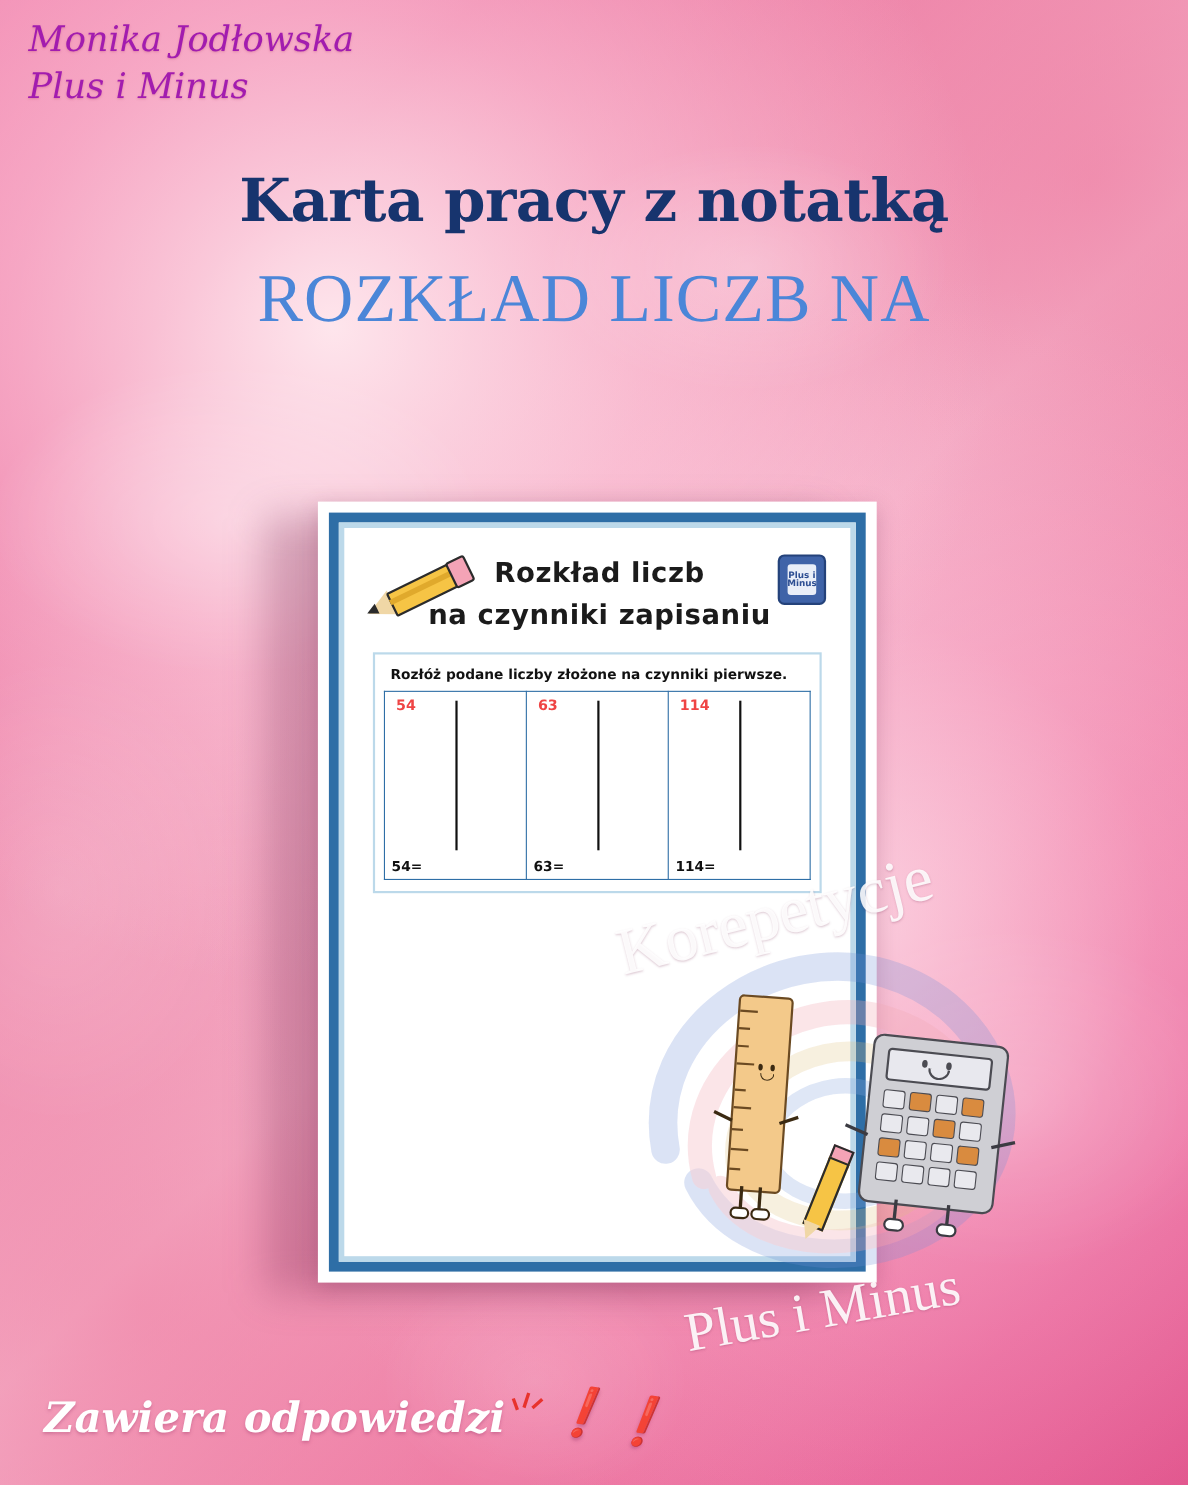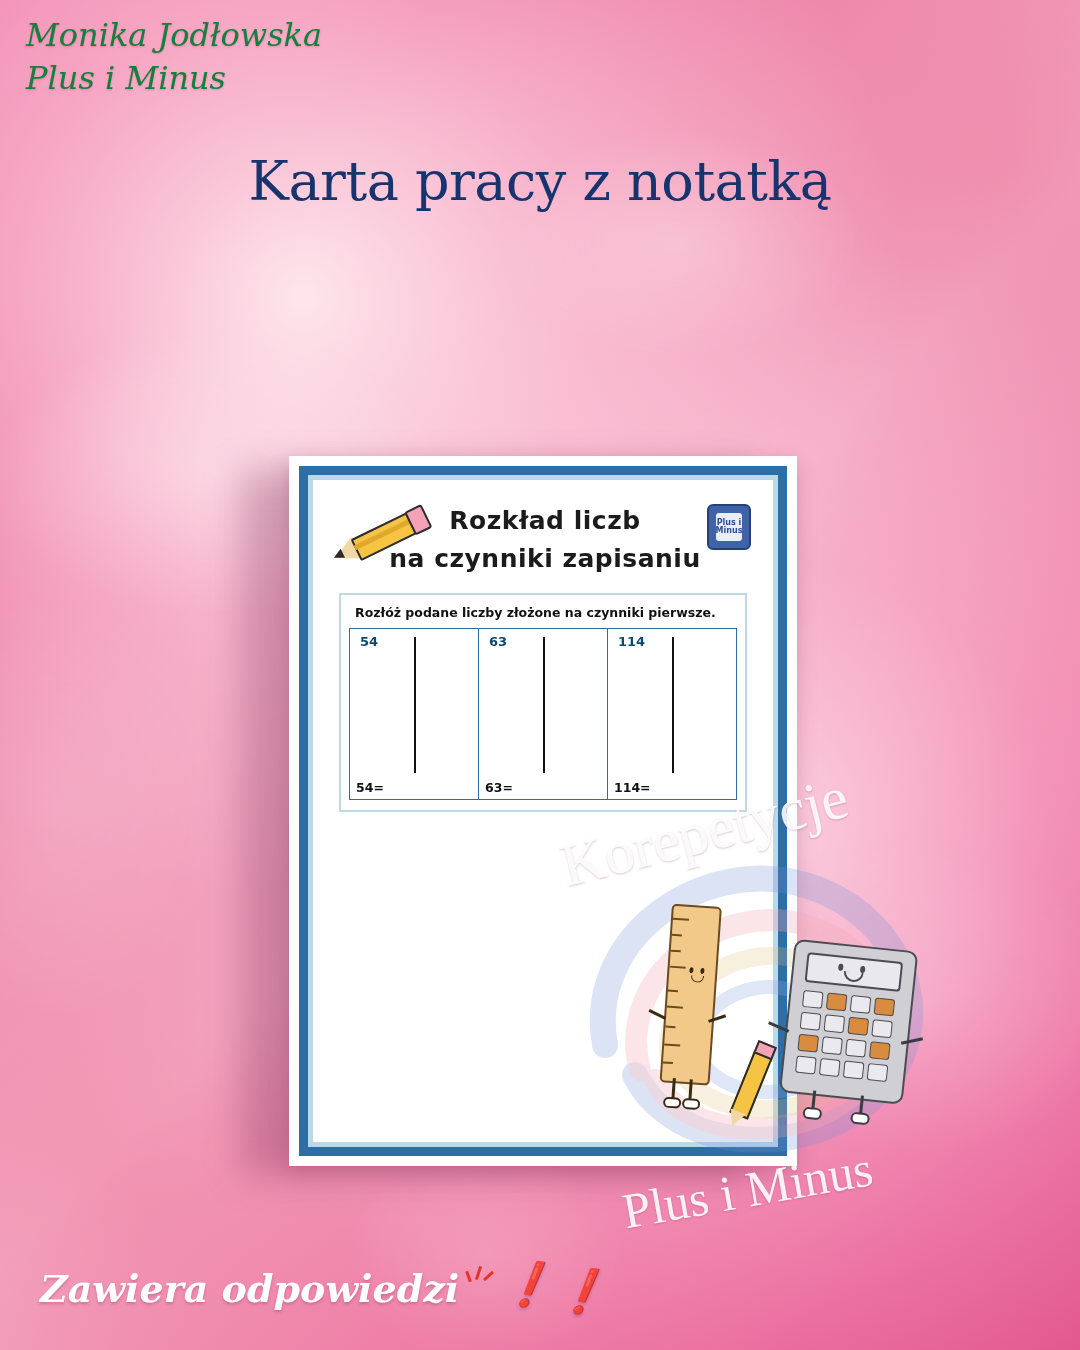--- a/index.html
+++ b/index.html
@@ -17,27 +17,27 @@
   .mottle{position:absolute;inset:0;pointer-events:none;
     background:
       radial-gradient(ellipse 320px 200px at 20% 35%, rgba(255,255,255,0.38), rgba(255,255,255,0) 70%),
       radial-gradient(ellipse 260px 160px at 63% 18%, rgba(255,255,255,0.30), rgba(255,255,255,0) 70%),
       radial-gradient(ellipse 300px 220px at 85% 74%, rgba(255,255,255,0.22), rgba(255,255,255,0) 70%),
       radial-gradient(ellipse 240px 300px at 5% 60%, rgba(255,255,255,0.20), rgba(255,255,255,0) 70%),
       radial-gradient(ellipse 200px 150px at 45% 93%, rgba(255,255,255,0.18), rgba(255,255,255,0) 70%);
     mix-blend-mode:screen;opacity:.85;}
 
   
-  .brand{position:absolute;left:26px;top:14px;color:#15803d;
+  .brand{position:absolute;left:26px;top:14px;color:#a21caf;
     font-family:"DejaVu Serif", serif;font-style:italic;font-size:32px;line-height:1.35;
     text-shadow:0 1px 2px rgba(180,60,110,.35);}
   .brand div{white-space:nowrap;}
 
   .title-main{position:absolute;left:0;right:0;top:150px;text-align:center;
-    font-family:"DejaVu Serif", serif;font-weight:normal;font-size:54px;color:#17346e;
+    font-family:"DejaVu Serif", serif;font-weight:bold;font-size:54px;color:#17346e;
     letter-spacing:-0.5px;}
   .title-sub{position:absolute;left:0;right:0;top:240px;text-align:center;
     font-family:"Liberation Serif", serif;font-size:62px;line-height:1.05;color:#4b86d8;
     letter-spacing:1px;}
   .title-sub span{display:block;}
 
   
   .sheet-wrap{position:absolute;left:289px;top:456px;width:508px;height:710px;}
   .sheet-shadow{position:absolute;left:-48px;top:14px;width:508px;height:706px;
     background:rgba(120,40,80,.30);filter:blur(18px);border-radius:6px;}
@@ -73,21 +73,21 @@
     font-family:"DejaVu Sans", sans-serif;font-size:12.5px;line-height:1.85;text-align:center;
     padding:14px 18px 16px;box-shadow:0 2px 5px rgba(0,0,0,.18);}
 
   
   .exbox{margin:16px 6px 0 6px;border:2px solid #bcd9ea;padding:8px 8px 10px;}
   .exinstr{font-family:"DejaVu Sans", sans-serif;font-weight:bold;font-size:12.5px;color:#111;
     margin:2px 0 8px 6px;}
   table.grid{width:100%;border-collapse:collapse;table-layout:fixed;}
   table.grid td{border:1px solid #2e6ea6;height:170px;vertical-align:top;position:relative;padding:0;}
   .cellnum{position:absolute;left:10px;top:5px;font-family:"DejaVu Sans", sans-serif;
-    font-weight:bold;font-size:13px;color:#0c4a6e;}
+    font-weight:bold;font-size:13px;color:#ef4444;}
   .cellrule{position:absolute;left:50%;top:8px;bottom:26px;width:2px;background:#111;}
   .cellans{position:absolute;left:6px;bottom:4px;font-family:"DejaVu Sans", sans-serif;
     font-weight:bold;font-size:12.5px;color:#111;}
 
   
   .wm{position:absolute;pointer-events:none;}
   .wm-swirl{left:545px;top:795px;width:430px;height:420px;opacity:.55;}
   .wm-text1{left:556px;top:782px;width:420px;transform:rotate(-14deg);
     font-family:"Liberation Serif", serif;font-size:60px;color:rgba(255,255,255,.88);
     text-shadow:0 1px 2px rgba(120,40,80,.25);}
@@ -149,20 +149,21 @@
 
 <div class="mottle"></div>
 
 <div class="brand">
   <div>Monika Jodłowska</div>
   <div>Plus i Minus</div>
 </div>
 
 <div class="title-main">Karta pracy z notatką</div>
 <div class="title-sub">
+  <span>ROZKŁAD LICZB NA</span>
 </div>
 
 <div class="sheet-wrap">
   <div class="sheet-shadow"></div>
   <div class="sheet">
     <div class="sheet-inner">
       <div class="sheet-inner2">
         <div class="page">
 
           <div class="pencil">

